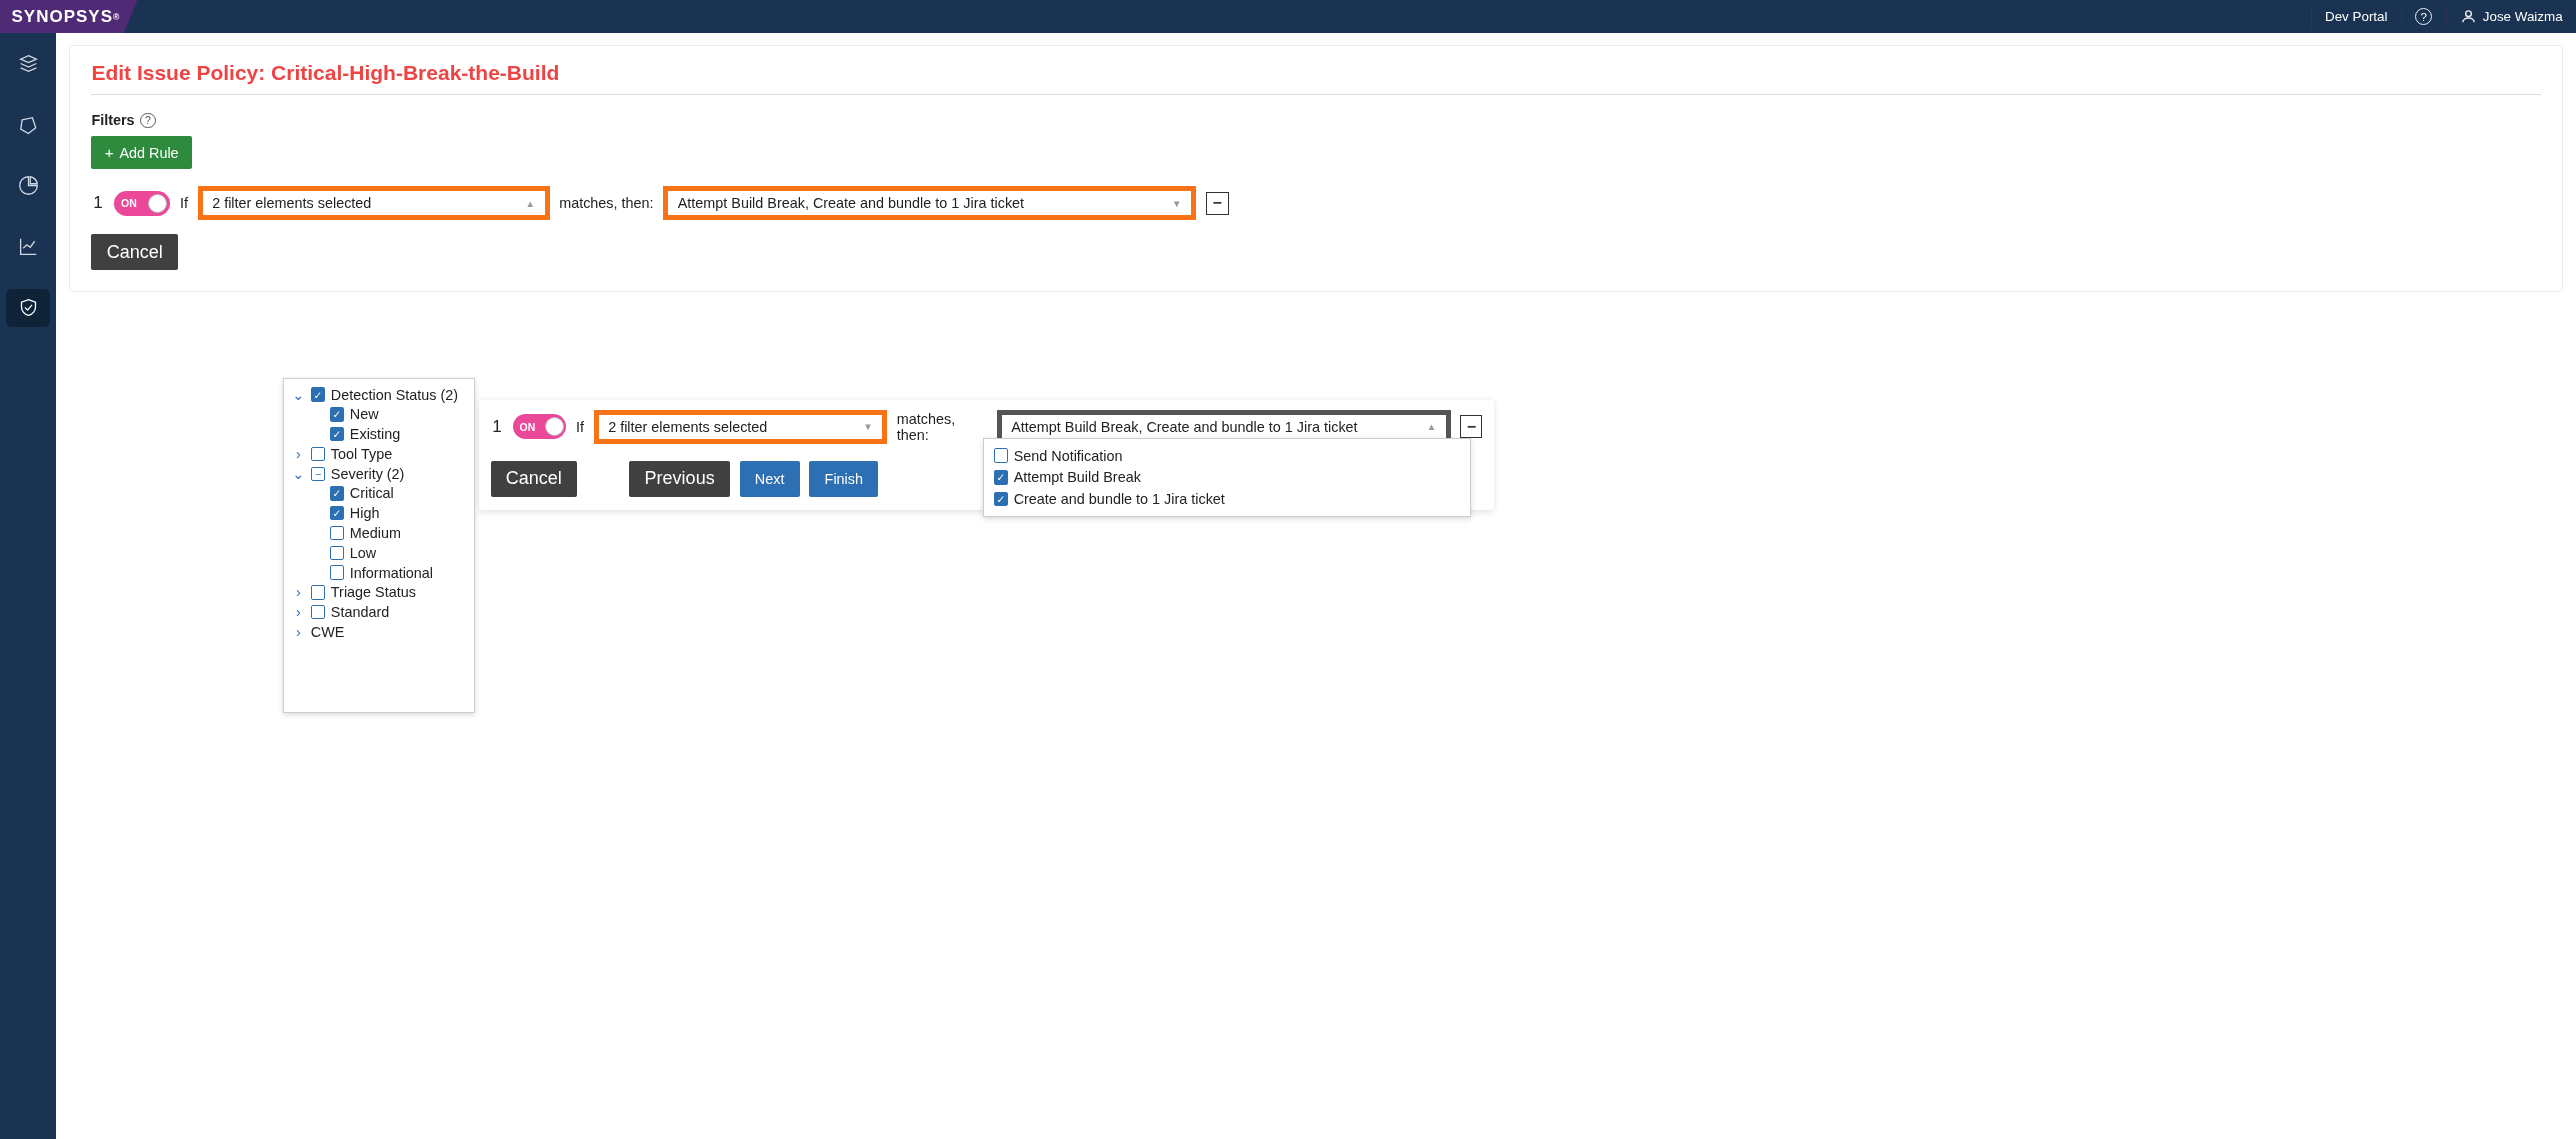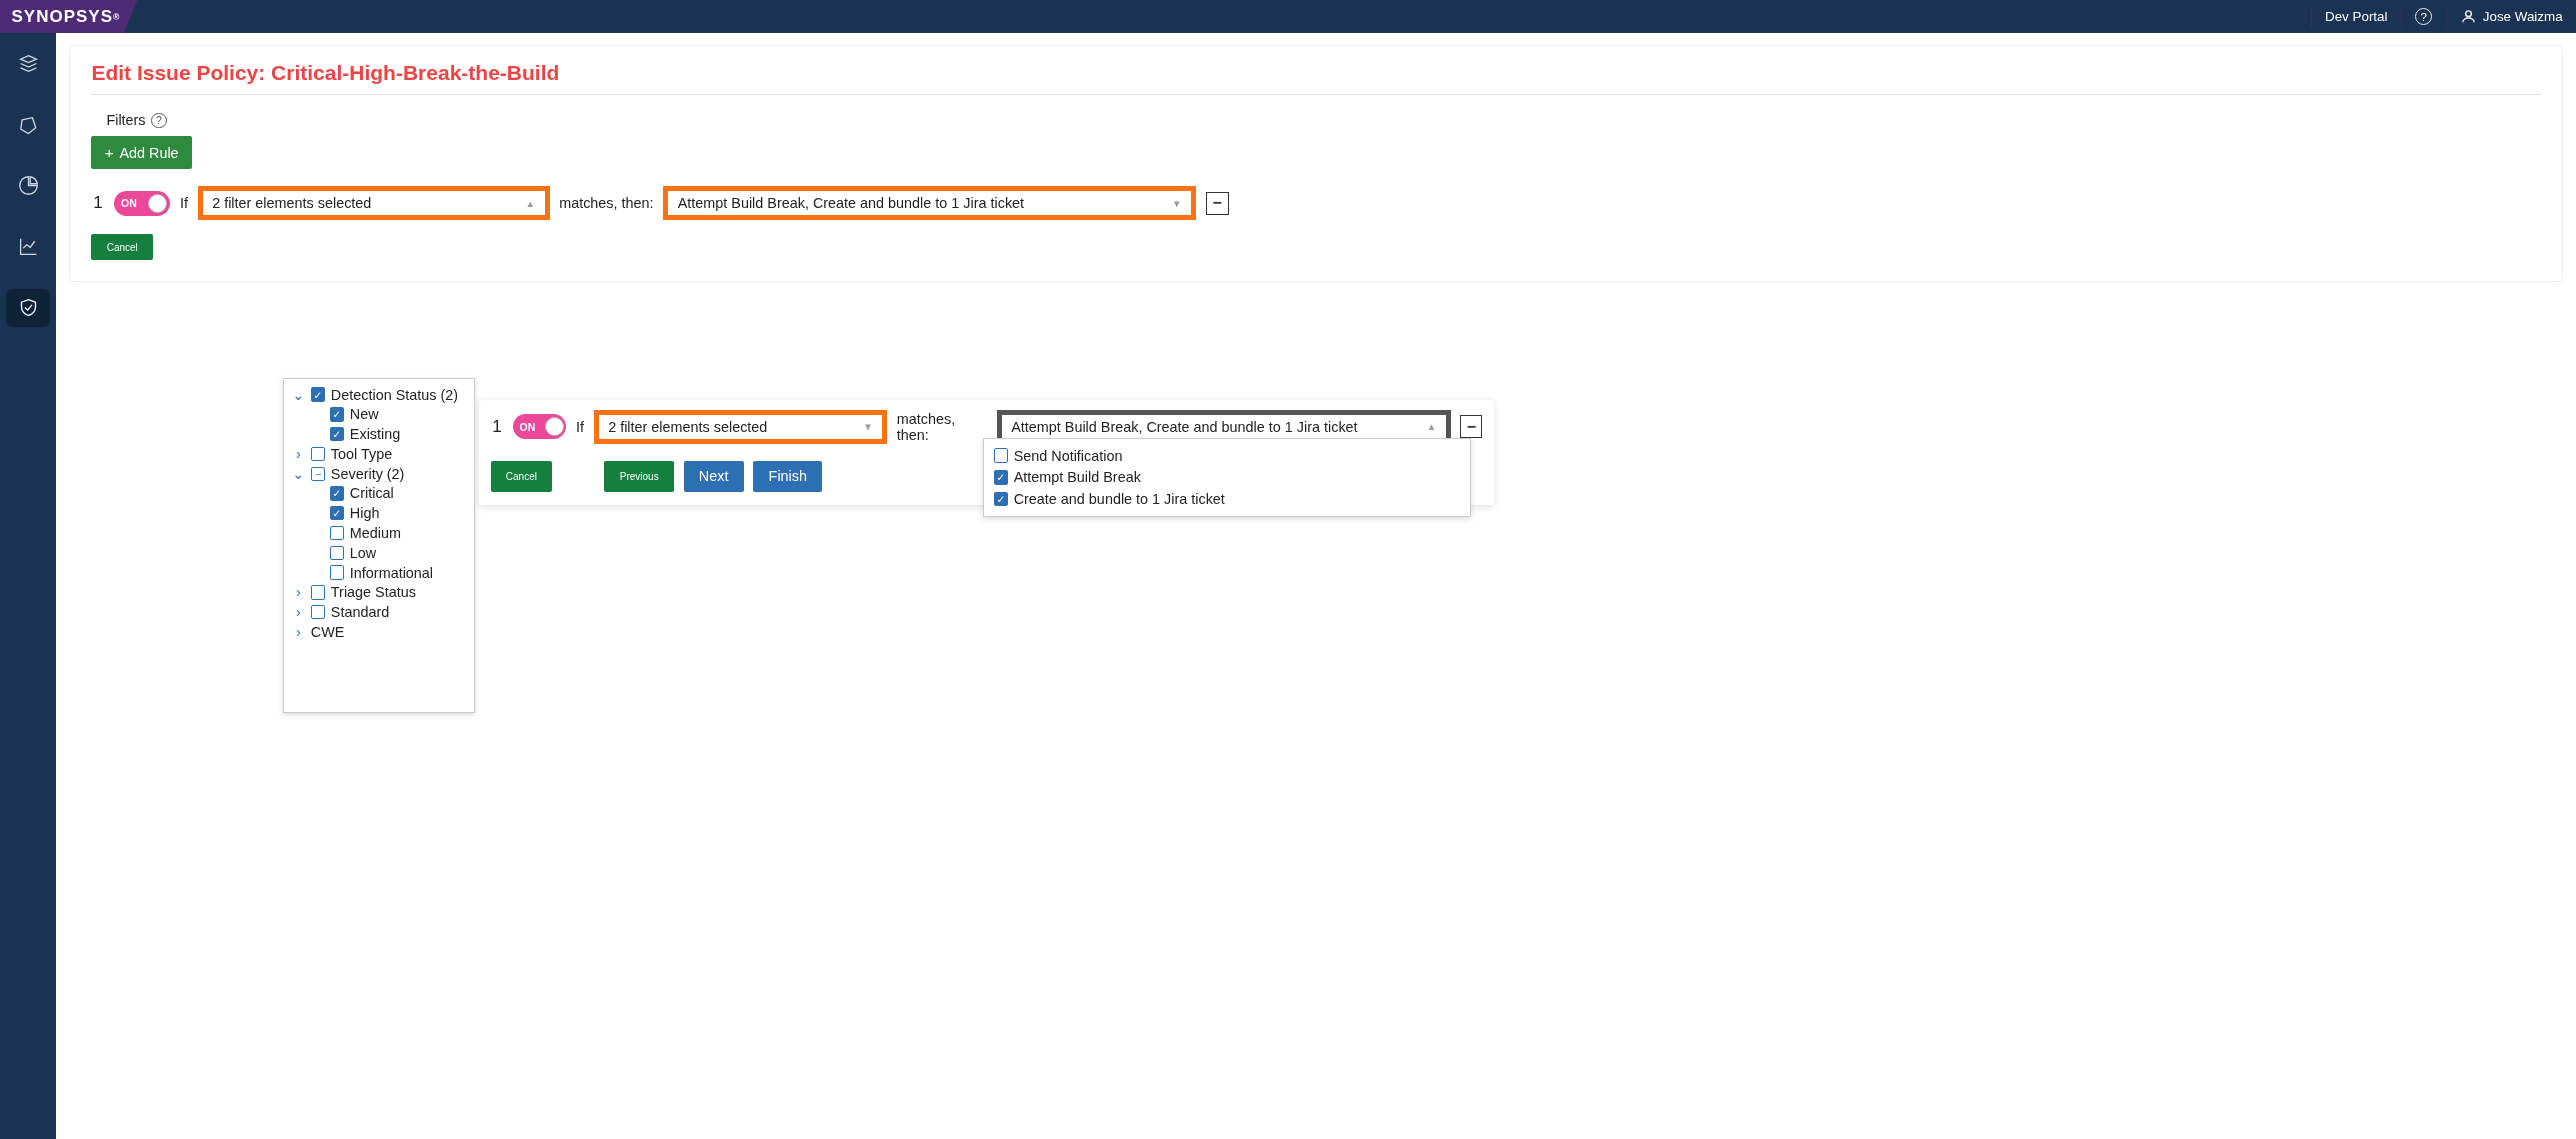--- a/index.html
+++ b/index.html
@@ -13,37 +13,37 @@
   .sidebar { position: absolute; top: 33px; bottom: 0; left: 0; width: 56px; background: #1a3352; display: flex; flex-direction: column; align-items: center; padding-top: 11.5px; gap: 23px; }
   .side-icon { width: 44px; height: 38px; display: flex; align-items: center; justify-content: center; color: #d0d8e2; cursor: pointer; border-radius: 5.7px; }
   .side-icon.active { background: #0e2238; color: #fff; }
   .main { position: absolute; top: 33px; left: 56px; right: 0; bottom: 0; background: #fff; }
   .card { margin: 11.5px 13.4px; border: 1px solid #ececec; border-radius: 3.8px; background: #fff; padding: 15.3px 21px 21px 21px; }
   .page-title { font-size: 21px; font-weight: 600; color: #ef4444; padding-bottom: 9.6px; border-bottom: 1px solid #ddd; margin-bottom: 17px; }
   .tabs { display: flex; gap: 3.8px; margin-bottom: 13.4px; }
   .tab { background: #5a84b8; color: #fff; padding: 6.7px 15.3px; font-size: 14.4px; border-radius: 1.9px; cursor: pointer; }
   .desc-text { font-size: 15px; color: #333; margin-bottom: 17px; }
   .filters-row { display: flex; align-items: center; gap: 5.7px; margin-bottom: 7.7px; }
-  .filters-label { font-weight: 400; font-size: 14.4px; margin-left: 15px; }
+  .filters-label { font-weight: 700; font-size: 14.4px; }
   .help-circle-sm { width: 15.3px; height: 15.3px; border: 1px solid #555; border-radius: 50%; display: inline-flex; align-items: center; justify-content: center; font-size: 10.5px; color: #555; }
   .btn-green { background: #2e8b3d; color: #fff; border: none; padding: 7.7px 13.4px; font-size: 14.4px; border-radius: 1.9px; display: inline-flex; align-items: center; gap: 5.7px; cursor: pointer; margin-bottom: 17px; }
   .rule-row { display: flex; align-items: center; gap: 9.6px; margin-bottom: 13.4px; }
   .rule-num { font-size: 17px; width: 13.4px; text-align: center; }
   .toggle { width: 56px; height: 25px; background: #ec4899; border-radius: 12.4px; position: relative; cursor: pointer; display: flex; align-items: center; }
   .toggle-label { color: #fff; font-size: 10.5px; font-weight: 700; margin-left: 6.7px; }
   .toggle-knob { width: 19px; height: 19px; background: #fff; border-radius: 50%; position: absolute; right: 2.9px; top: 2.9px; border: 1px solid #bbb; }
   .if-label, .matches-label { font-size: 14.4px; }
   .select-box { border: 5px solid #f97316; height: 34px; display: flex; align-items: center; justify-content: space-between; padding: 0 9.6px; font-size: 14.4px; background: #fff; cursor: pointer; position: relative; }
   .select-box.w1 { width: 352px; }
   .select-box.w2 { width: 533px; }
   .select-box.w1b { width: 306px; }
   .select-box.w2b { width: 474px; }
   .tri { color: #999; font-size: 9.6px; }
   .minus-btn { width: 23px; height: 23px; border: 1.9px solid #333; display: flex; align-items: center; justify-content: center; cursor: pointer; font-weight: 700; color:#333; }
-  .btn-gray { background: #15803d; color: #fff; border: none; padding: 7.7px 15.3px; font-size: 10px; border-radius: 1.9px; cursor: pointer; }
+  .btn-gray { background: #404040; color: #fff; border: none; padding: 7.7px 15.3px; font-size: 18px; border-radius: 1.9px; cursor: pointer; }
   .btn-blue { background: #2c6fb3; color: #fff; border: none; padding: 7.7px 15.3px; font-size: 14.4px; border-radius: 1.9px; cursor: pointer; }
   .action-row { display: flex; gap: 9.6px; }
   
   .popup { position: absolute; border: 1px solid #ccc; background: #fff; box-shadow: 0 1.9px 5.7px rgba(0,0,0,0.15); z-index: 10; }
   .filter-pop { left: 283px; top: 378px; width: 192px; min-height: 335px; padding: 5.7px 7.7px; font-size: 14.4px; }
   .tree-row { display: flex; align-items: center; gap: 5.7px; padding: 1.9px 0; }
   .chev { width: 13.4px; color: #2c6fb3; cursor: pointer; display:inline-flex; justify-content:center; }
   .chev.hidden { visibility: hidden; }
   .cbx { width: 14.4px; height: 14.4px; border: 1px solid #2c6fb3; border-radius: 1.9px; display: inline-flex; align-items: center; justify-content: center; font-size: 10.5px; color: #fff; cursor: pointer; flex-shrink:0; }
   .cbx.checked { background: #2c6fb3; }

